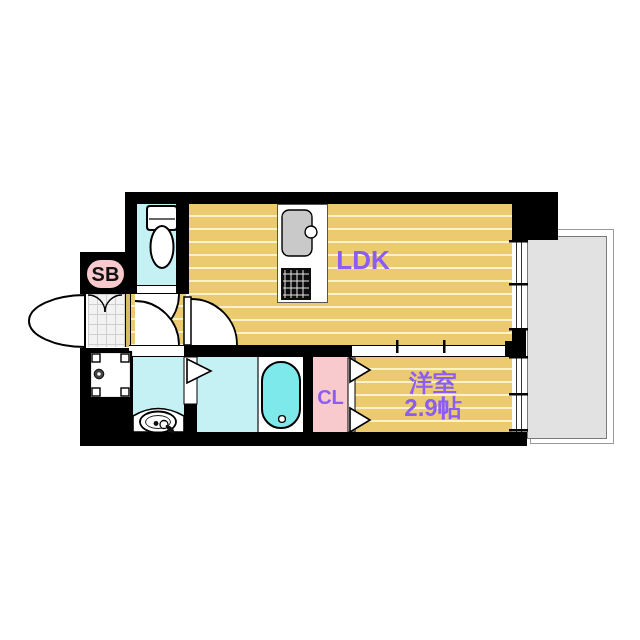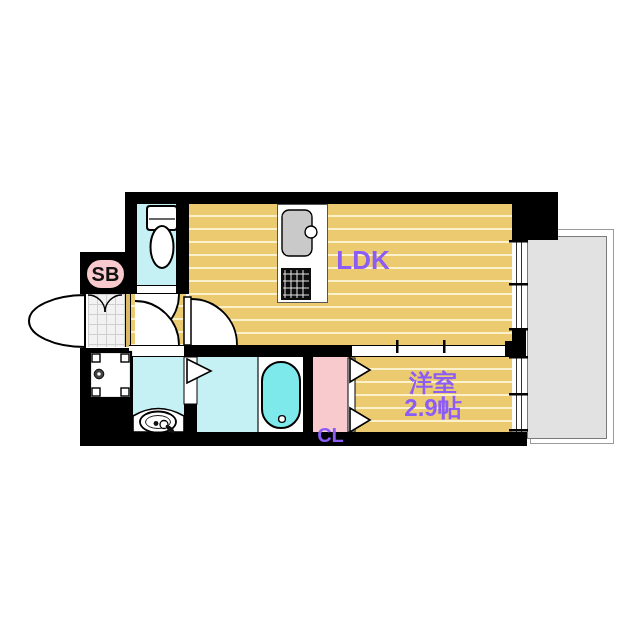--- a/index.html
+++ b/index.html
@@ -19,21 +19,21 @@
                           linear-gradient(to bottom,#cfcfcf 1px,transparent 1px);
          background-size:9px 10px;}
   .open-h{background:#fff;border-top:1.6px solid #000;border-bottom:1.6px solid #000;}
   .sill{background:var(--door-sill,#D9B868);border-left:1px solid #000;border-right:1px solid #000;}
   .balcony-outline{border:1px solid #9a9a9a;background:transparent;}
   .balcony-fill{background:var(--balcony-gray,#E2E2E2);border:1px solid #7a7a7a;}
   .kitchen{background:#fff;border:1px solid #555;}
   .room-label{position:absolute;text-align:center;color:#8b5cf6;font-weight:600;line-height:1.06;}
   .lbl-big{font-size:26px;}
   .lbl-mid{font-size:24px;}
-  .lbl-sm{font-size:20px;margin-top:38px;}
+  .lbl-sm{font-size:20px;}
   .sb-box{display:flex;align-items:center;justify-content:center;font-size:20px;font-weight:600;color:#111;border-radius:14px;}
   svg.overlay{position:absolute;left:0;top:0;pointer-events:none;}
 </style>
 </head>
 <body>
 
 <div id="canvas">
 
   <div class="abs balcony-outline" style="left:530px;top:229px;width:84px;height:215px;"></div>
   <div class="abs balcony-fill" style="left:527px;top:236px;width:80px;height:203px;"></div>

